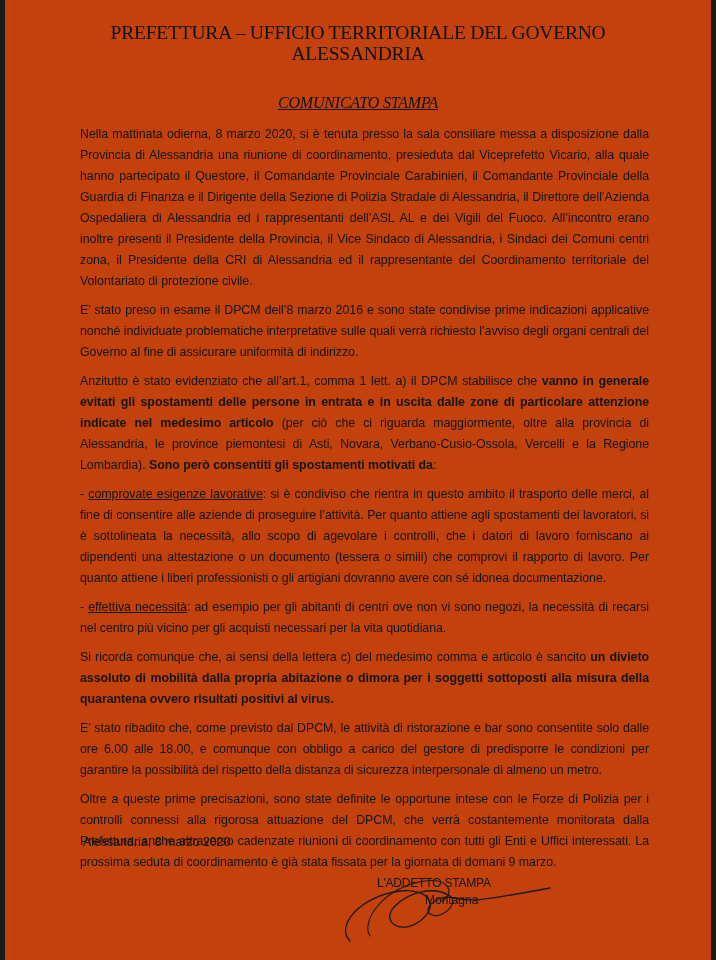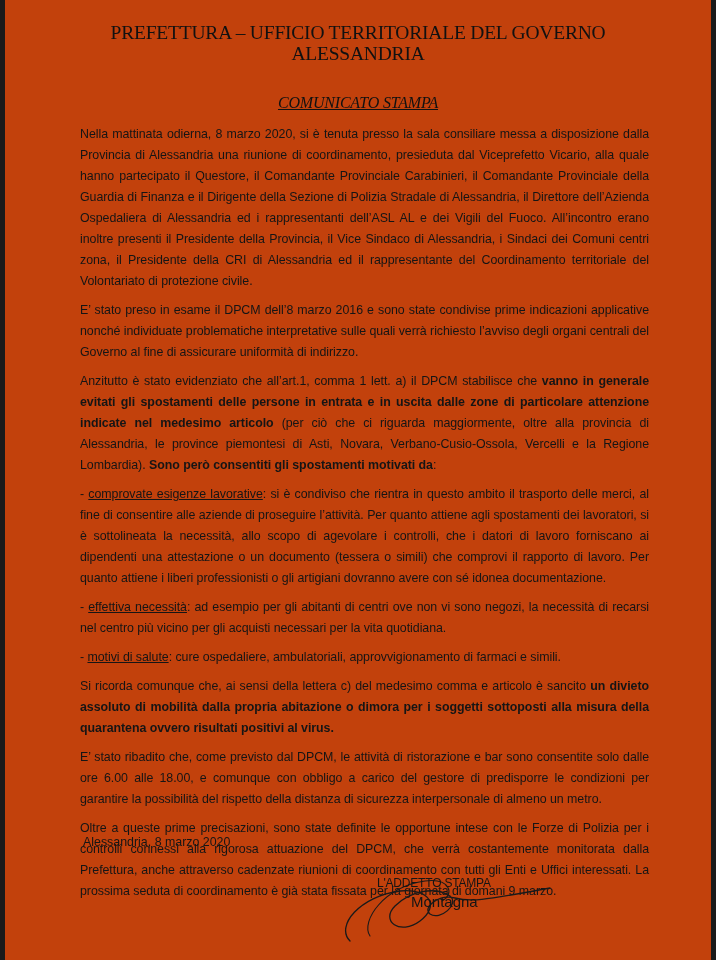--- a/index.html
+++ b/index.html
@@ -84,22 +84,22 @@
       left: 372px; top: 876px;
       width: 150px;
       font-family: "Liberation Sans", "DejaVu Sans", sans-serif;
       color: #151515;
     }
     .signature-block .role {
       font-size: 12px;
       letter-spacing: -0.2px;
     }
     .signature-block .name {
-      font-size: 15px;
-      margin-left: 34px;
+      font-size: 12px;
+      margin-left: 48px;
       margin-top: 3px;
     }
     .signature-scribble {
       position: absolute;
       left: 325px; top: 866px;
       width: 230px; height: 80px;
       pointer-events: none;
     }
   </style>
 </head>
@@ -126,23 +126,20 @@
     </p>
 
     <p>
       <span>- </span><u>comprovate esigenze lavorative</u><span>: si è condiviso che rientra in questo ambito il trasporto delle merci, al fine di consentire alle aziende di proseguire l’attività. Per quanto attiene agli spostamenti dei lavoratori, si è sottolineata la necessità, allo scopo di agevolare i controlli, che i datori di lavoro forniscano ai dipendenti una attestazione o un documento (tessera o simili) che comprovi il rapporto di lavoro. Per quanto attiene i liberi professionisti o gli artigiani dovranno avere con sé idonea documentazione.</span>
     </p>
 
     <p>
       <span>- </span><u>effettiva necessità</u><span>: ad esempio per gli abitanti di centri ove non vi sono negozi, la necessità di recarsi nel centro più vicino per gli acquisti necessari per la vita quotidiana.</span>
     </p>
 
-    <p>
-      <span>- </span><u>motivi di salute</u><span>:  cure ospedaliere, ambulatoriali, approvvigionamento di farmaci e simili.</span>
-    </p>
 
 
     <p>
       <span>Si ricorda comunque che, ai sensi della lettera c) del medesimo comma e articolo è sancito </span><b>un divieto assoluto di mobilità dalla propria abitazione o dimora per i soggetti sottoposti alla misura della quarantena ovvero risultati positivi al virus.</b>
     </p>
 
     <p>E’ stato ribadito che, come previsto dal DPCM, le attività di ristorazione e bar sono consentite solo dalle ore 6.00 alle 18.00, e comunque con obbligo a carico del gestore di predisporre le condizioni per garantire la possibilità del rispetto della distanza di sicurezza interpersonale di almeno un metro.</p>
 
     <p>Oltre a queste prime precisazioni, sono state definite le opportune intese con le Forze di Polizia per i controlli connessi alla rigorosa attuazione del DPCM, che verrà costantemente monitorata dalla Prefettura, anche attraverso cadenzate riunioni di coordinamento con tutti gli Enti e Uffici interessati. La prossima seduta di coordinamento è già stata fissata per la giornata di domani 9 marzo.</p>
   </div>

